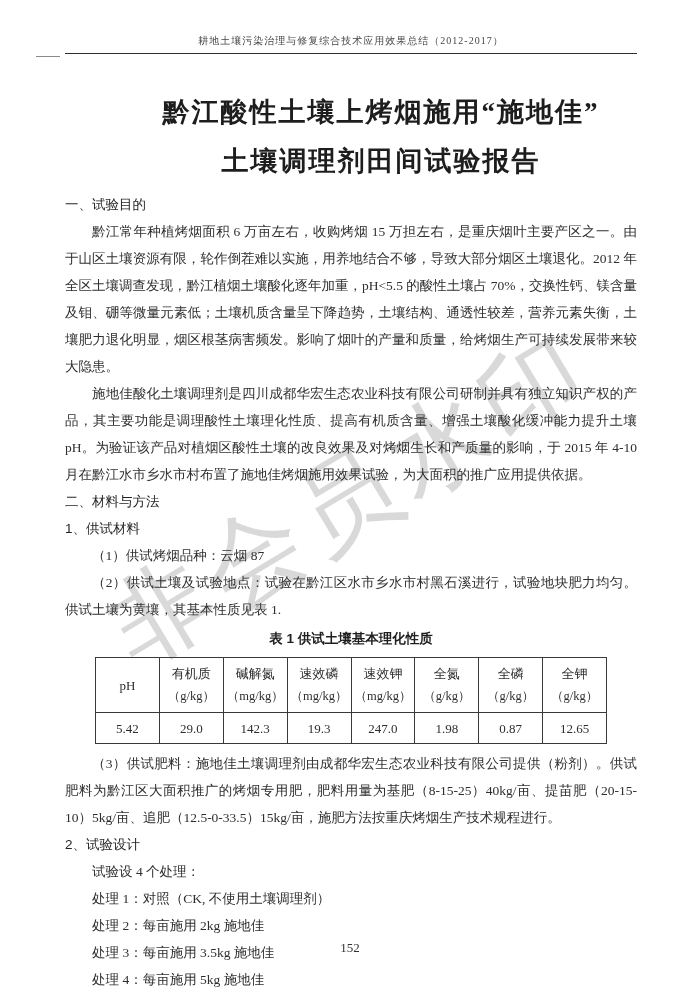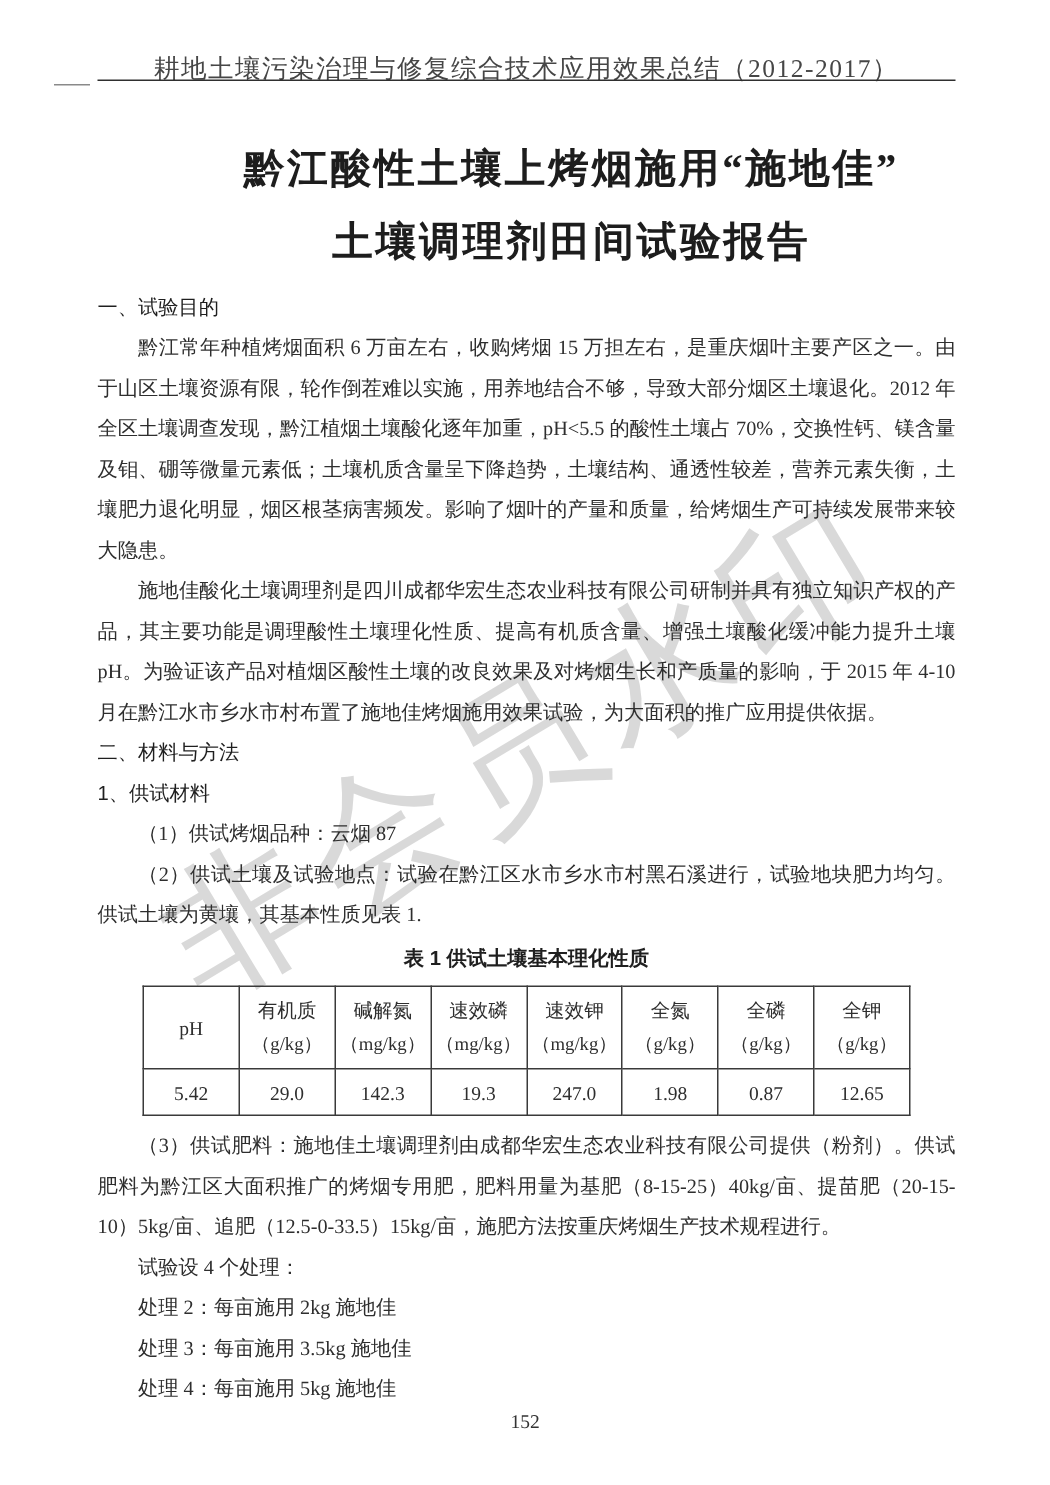--- a/index.html
+++ b/index.html
@@ -7,21 +7,21 @@
     position:relative;
     width:700px; height:990px;
     background:#ffffff;
     overflow:hidden;
     font-family:"Liberation Serif","DejaVu Serif",serif;
     color:#2e2e2e;
   }
   
   .running-header {
     position:absolute; top:34px; left:65px; width:572px;
-    text-align:center; font-size:17px; color:#464646; letter-spacing:1px;
+    text-align:center; font-size:10px; color:#464646; letter-spacing:1px;
   }
   .header-rule {
     position:absolute; top:53px; left:65px; width:572px; height:1px;
     background:#2f2f2f;
   }
   .left-dash {
     position:absolute; top:56px; left:36px; width:24px; height:1px;
     background:#8a8a8a;
   }
   
@@ -153,21 +153,23 @@
           <td>247.0</td>
           <td>1.98</td>
           <td>0.87</td>
           <td>12.65</td>
         </tr>
       </tbody>
     </table>
 
     <div class="para">（3）供试肥料：施地佳土壤调理剂由成都华宏生态农业科技有限公司提供（粉剂）。供试肥料为黔江区大面积推广的烤烟专用肥，肥料用量为基肥（8-15-25）40kg/亩、提苗肥（20-15-10）5kg/亩、追肥（12.5-0-33.5）15kg/亩，施肥方法按重庆烤烟生产技术规程进行。</div>
 
+    <div class="heading">2、试验设计</div>
     <div class="line-item">试验设 4 个处理：</div>
+    <div class="line-item">处理 1：对照（CK, 不使用土壤调理剂）</div>
     <div class="line-item">处理 2：每亩施用 2kg 施地佳</div>
     <div class="line-item">处理 3：每亩施用 3.5kg 施地佳</div>
     <div class="line-item">处理 4：每亩施用 5kg 施地佳</div>
 
   </div>
 
   <div class="page-number">152</div>
 
 </div>
 

